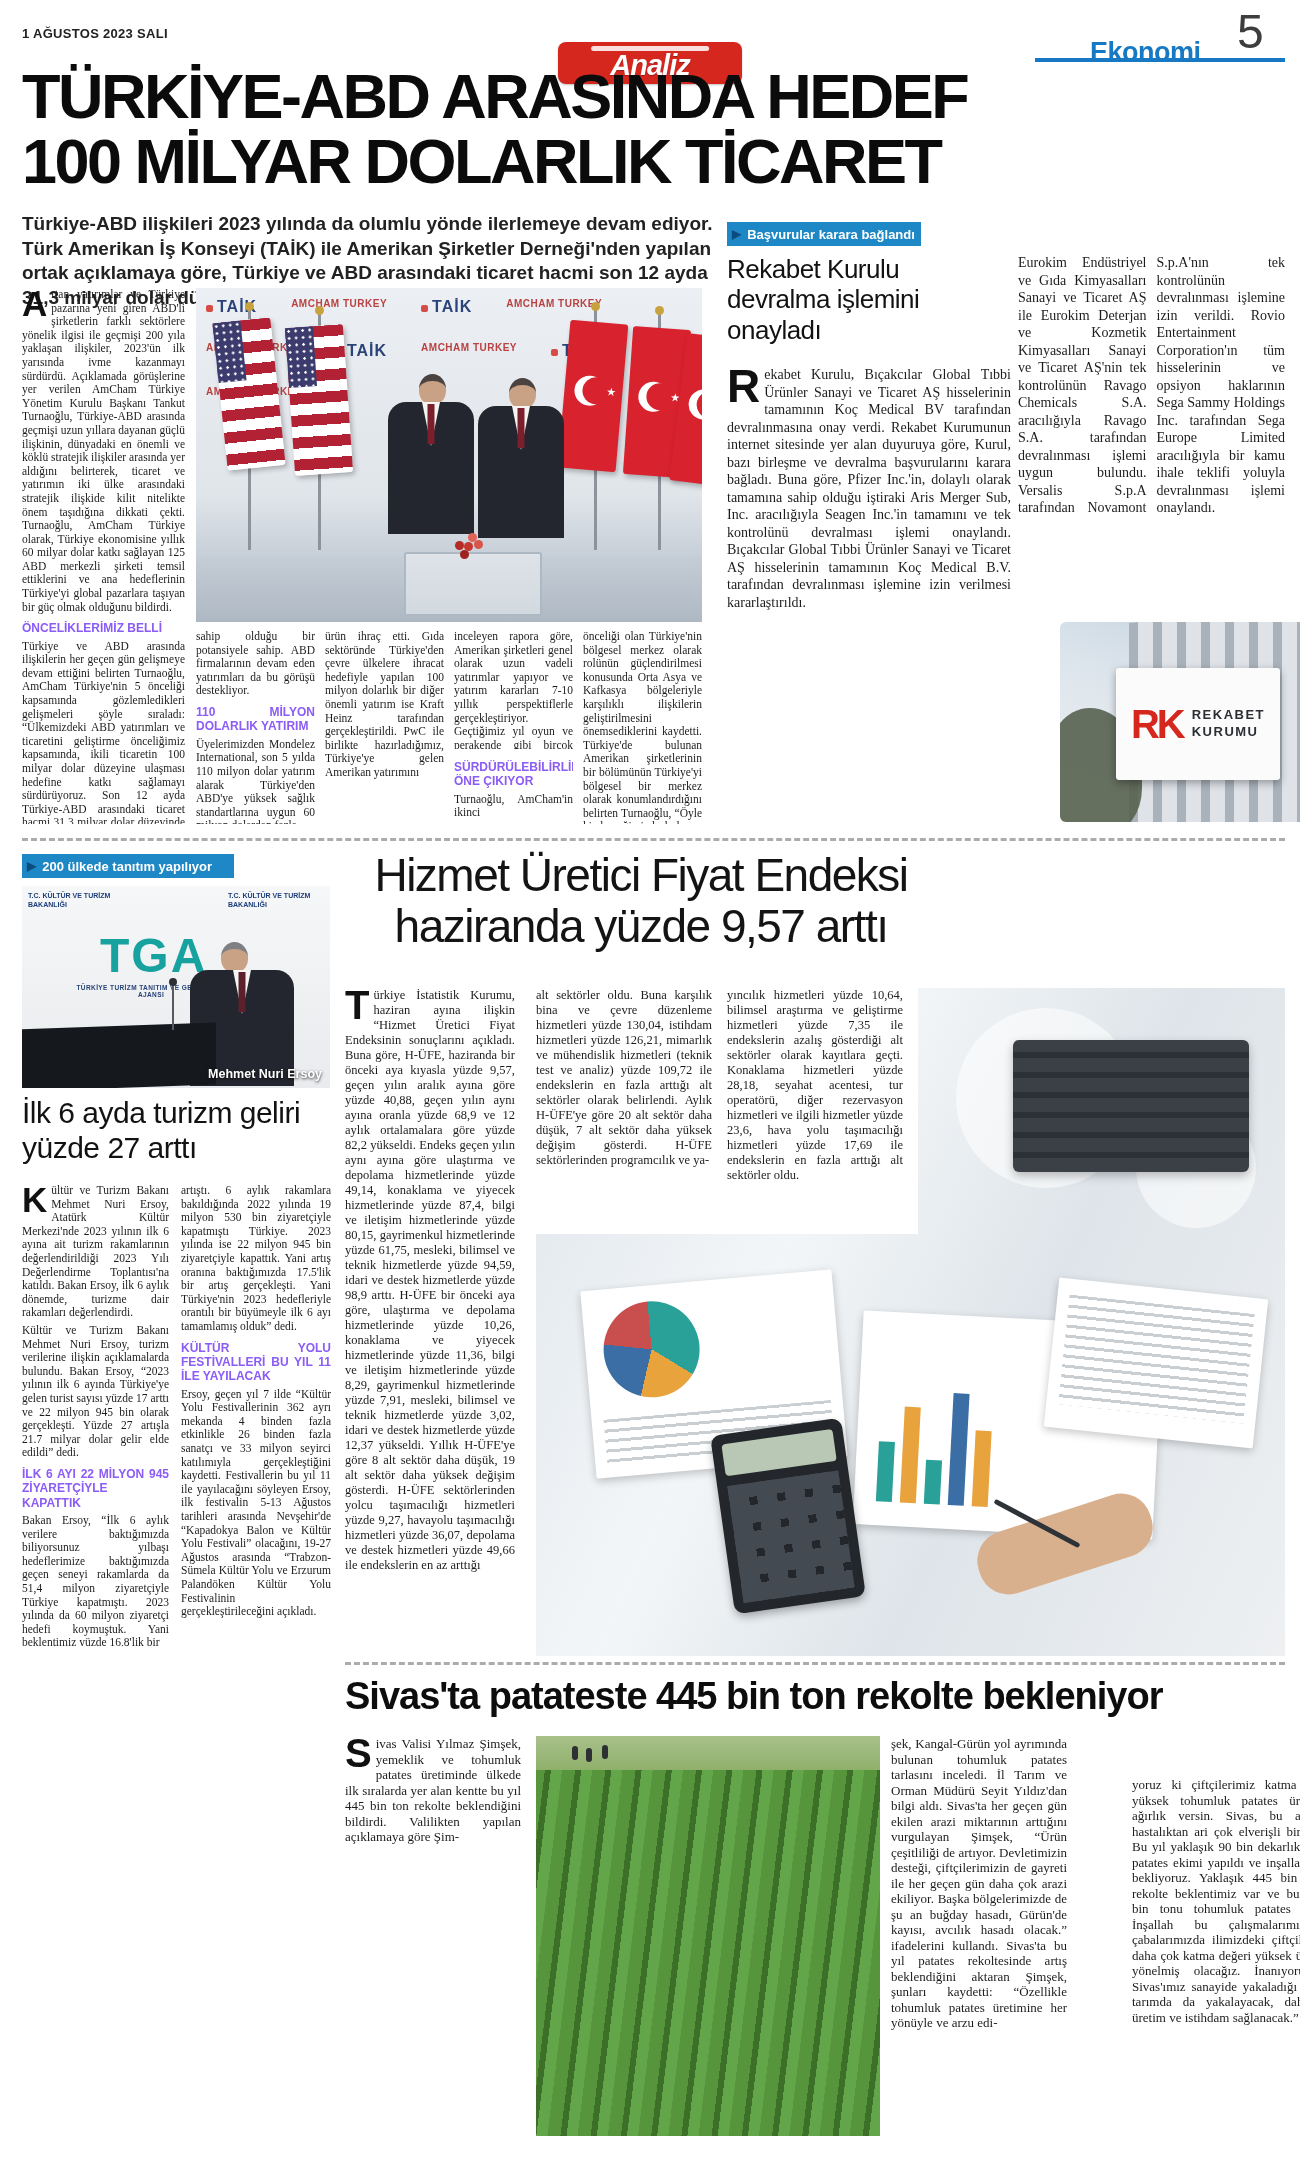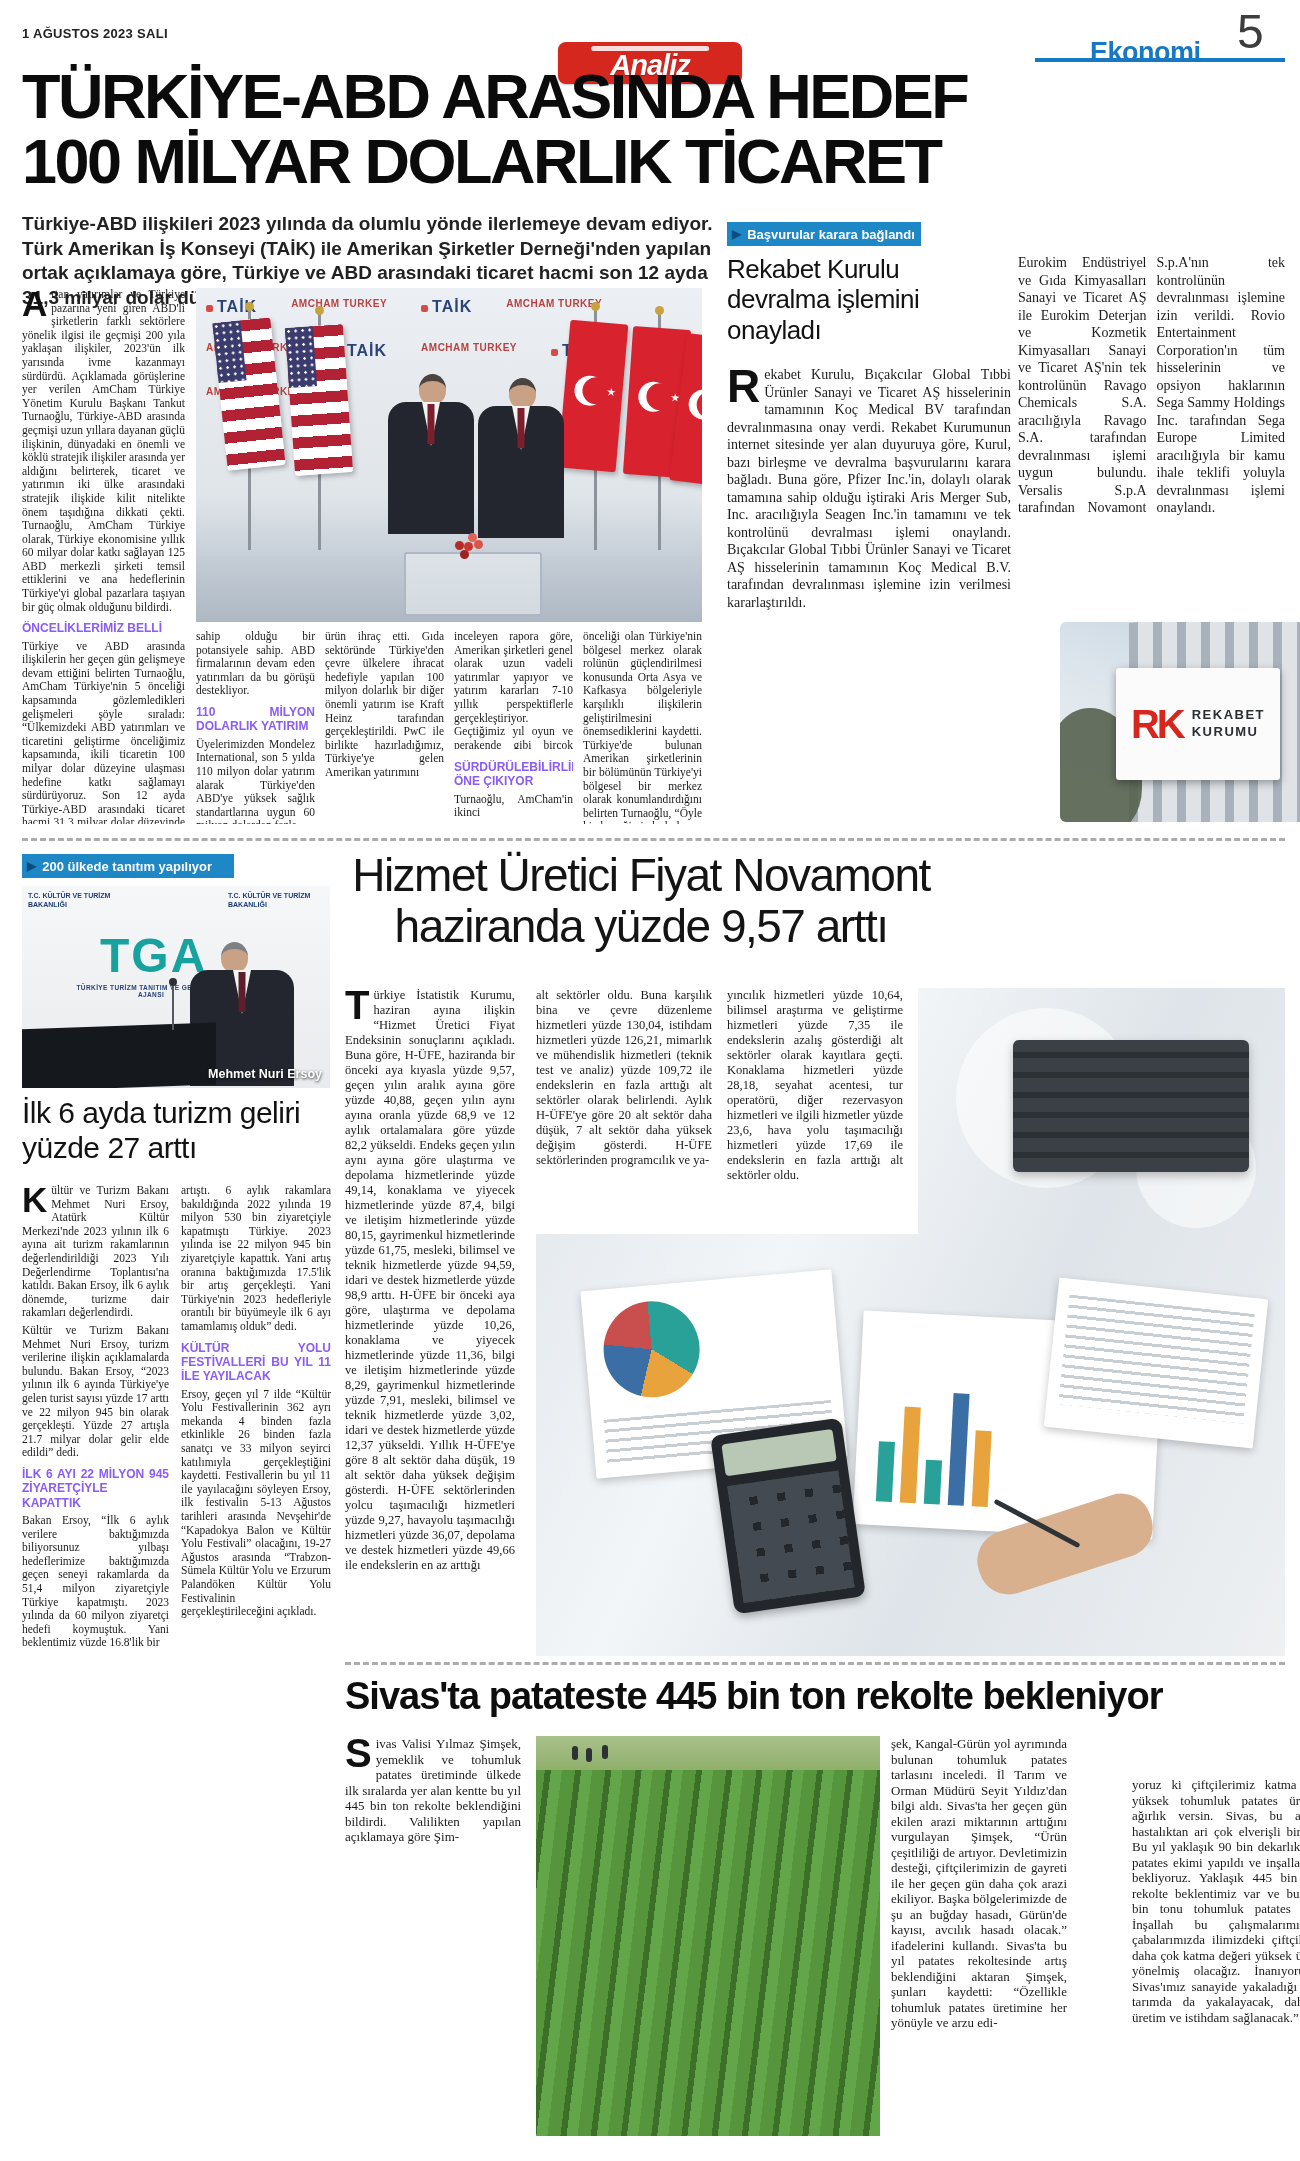--- a/index.html
+++ b/index.html
@@ -275,21 +275,21 @@
     <div class="subhead">İLK 6 AYI 22 MİLYON 945 ZİYARETÇİYLE KAPATTIK</div>
     <p>Bakan Ersoy, “İlk 6 aylık verilere baktığımızda biliyorsunuz yılbaşı hedeflerimize baktığımızda geçen seneyi rakamlarda da 51,4 milyon ziyaretçiyle Türkiye kapatmıştı. 2023 yılında da 60 milyon ziyaretçi hedefi koymuştuk. Yani beklentimiz yüzde 16,8'lik bir</p>
   </div>
   <div class="abs col body-txt" style="left:181px;top:1184px;width:150px;height:462px;">
     <p>artıştı. 6 aylık rakamlara bakıldığında 2022 yılında 19 milyon 530 bin ziyaretçiyle kapatmıştı Türkiye. 2023 yılında ise 22 milyon 945 bin ziyaretçiyle kapattık. Yani artış oranına baktığımızda 17.5'lik bir artış gerçekleşti. Yani Türkiye'nin 2023 hedefleriyle orantılı bir büyümeyle ilk 6 ayı tamamlamış olduk” dedi.</p>
     <div class="subhead">KÜLTÜR YOLU FESTİVALLERİ BU YIL 11 İLE YAYILACAK</div>
     <p>Ersoy, geçen yıl 7 ilde “Kültür Yolu Festivallerinin 362 ayrı mekanda 4 binden fazla etkinlikle 26 binden fazla sanatçı ve 33 milyon seyirci katılımıyla gerçekleştiğini kaydetti. Festivallerin bu yıl 11 ile yayılacağını söyleyen Ersoy, ilk festivalin 5-13 Ağustos tarihleri arasında Nevşehir'de “Kapadokya Balon ve Kültür Yolu Festivali” olacağını, 19-27 Ağustos arasında “Trabzon-Sümela Kültür Yolu ve Erzurum Palandöken Kültür Yolu Festivalinin gerçekleştirileceğini açıkladı.</p>
   </div>
 
   <div class="abs h-hufe" style="left:345px;top:850px;width:592px;">
-    <div>Hizmet Üretici Fiyat Novamont</div>
+    <div>Hizmet Üretici Fiyat Endeksi</div>
     <div>haziranda yüzde 9,57 arttı</div>
   </div>
 
   <div class="ph ph-hufe" style="left:536px;top:988px;width:749px;height:668px;z-index:0;">
     <div class="blob" style="left:420px;top:20px;width:180px;height:180px;"></div>
     <div class="blob" style="left:600px;top:120px;width:120px;height:120px;"></div>
     <div class="laptop" style="right:36px;top:52px;width:236px;height:132px;"></div>
     <div class="paper" style="left:52px;top:292px;width:252px;height:188px;transform:rotate(-5deg);">
       <div class="pie" style="left:18px;top:16px;width:96px;height:96px;"></div>
       <div class="lines"></div>

